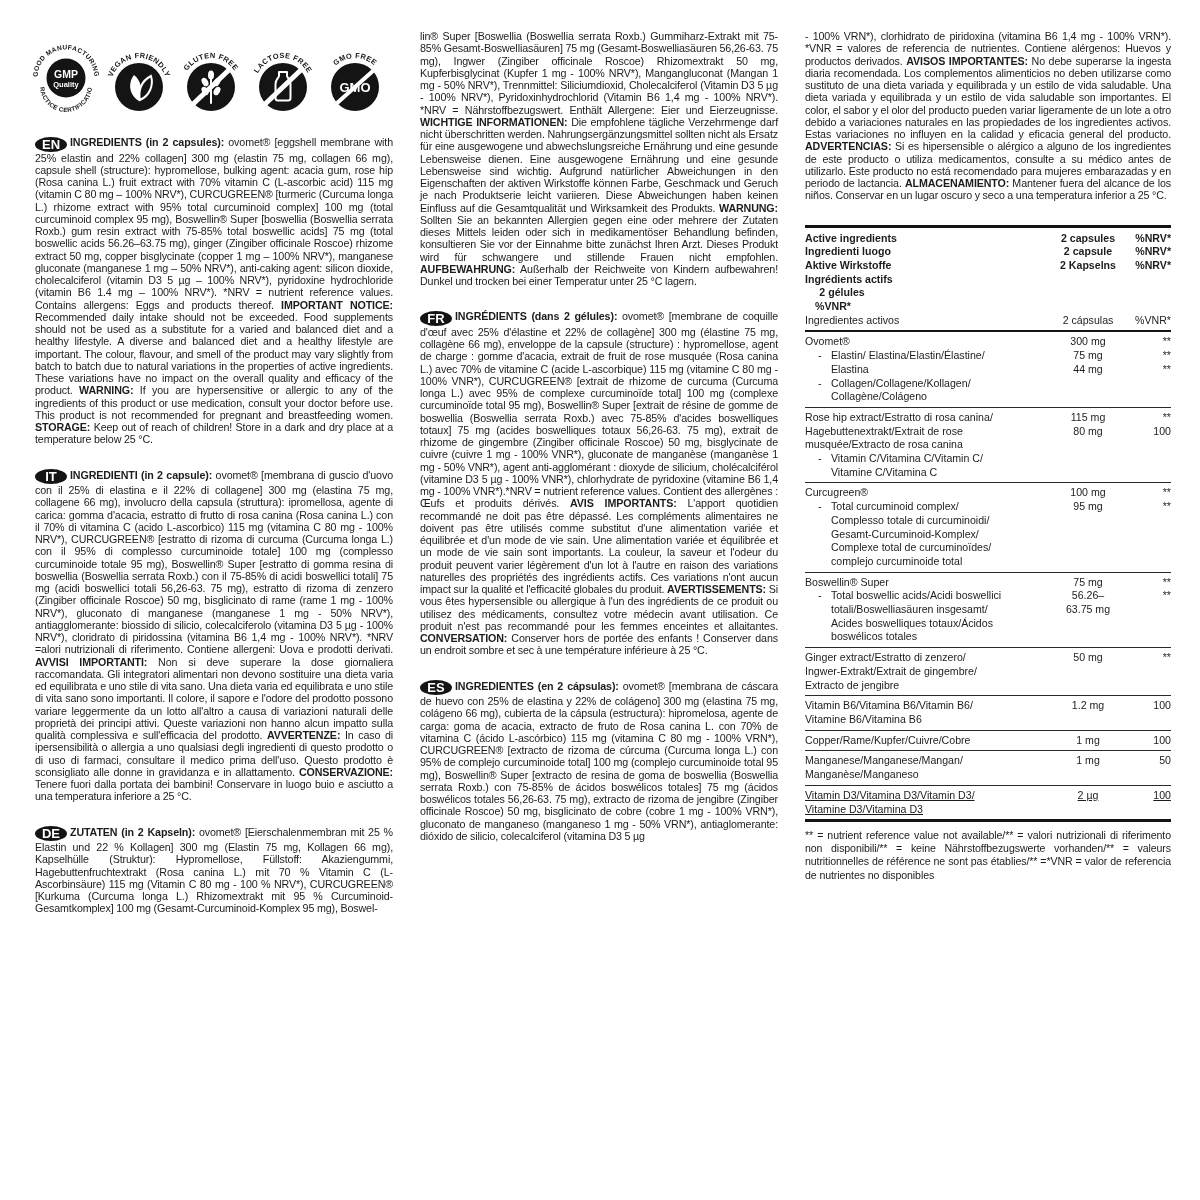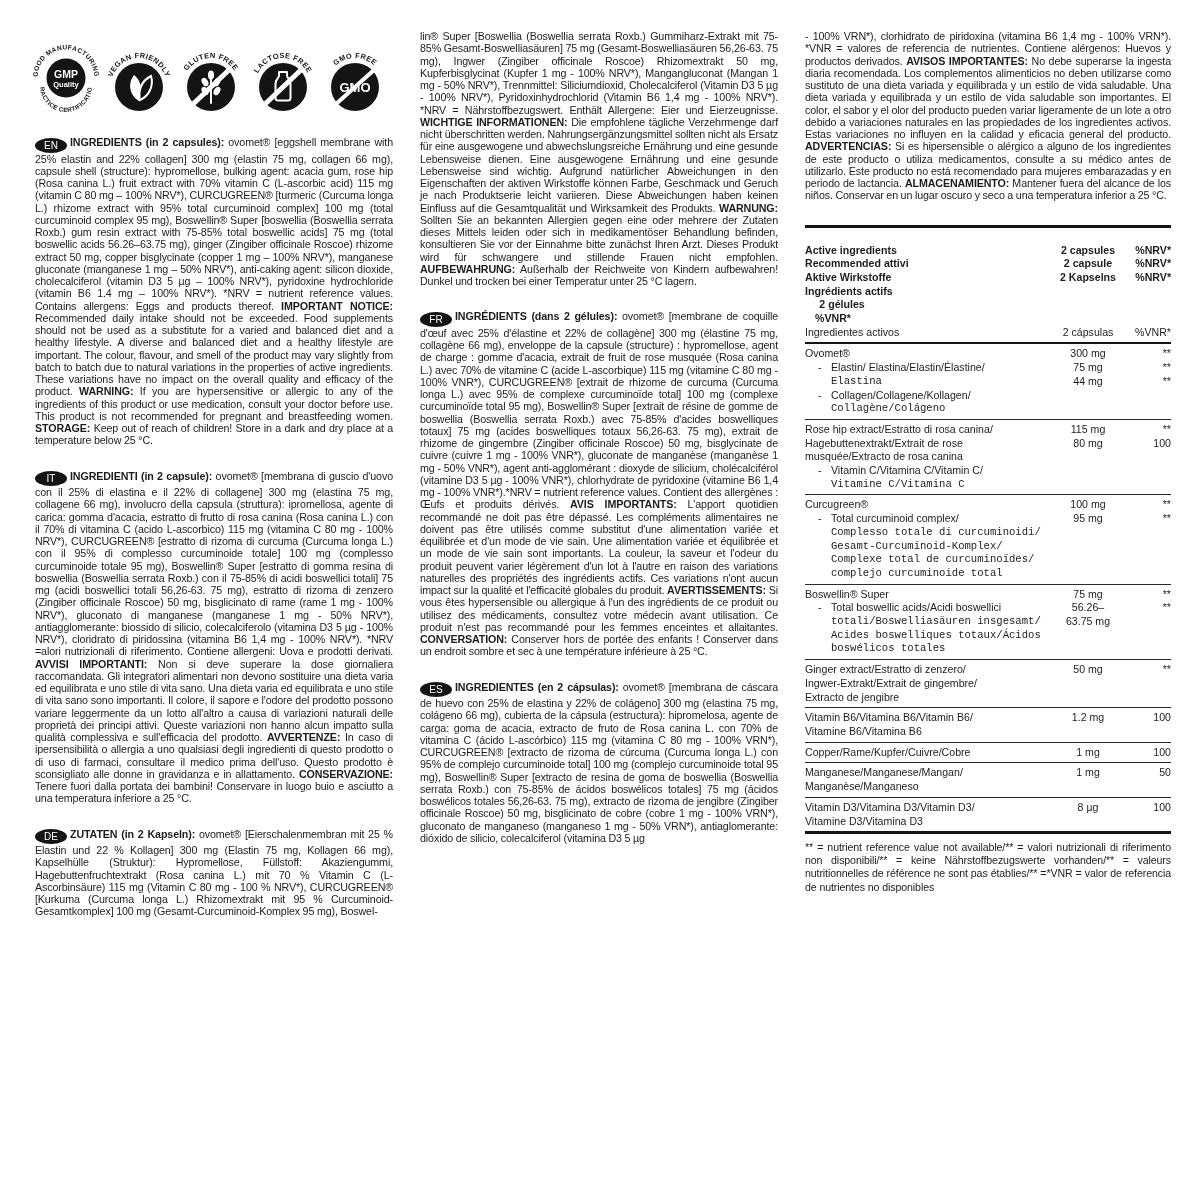--- a/index.html
+++ b/index.html
@@ -15,36 +15,36 @@
   .badges { display:flex; gap:4px; margin:0 0 14px -4px; }
   .badges svg { display:block; }
 
   .sec {
     text-align:justify; font-size:10.7px; line-height:12.25px;
     letter-spacing:-0.12px; margin-bottom:23px; word-spacing:-0.2px;
   }
   .sec strong { font-weight:bold; }
   .lang-badge {
     display:inline-block; width:32px; height:15px; border-radius:50%;
-    background:#141414; color:#fff; font-weight:normal; font-size:10px;
+    background:#141414; color:#fff; font-weight:bold; font-size:13px;
     line-height:15px; text-align:center; vertical-align:-2.5px;
     letter-spacing:0; margin-right:3px;
   }
 
   .table { font-size:10.6px; line-height:13.7px; border-top:3px solid #141414; margin-top:4px; }
-  .t-head { border-bottom:2px solid #141414; padding:16px 0 3px; font-weight:bold; }
+  .t-head { border-bottom:2px solid #141414; padding:4px 0 3px; font-weight:bold; }
   .t-row { display:flex; }
   .t-name { flex:1; }
   .t-name .dash { display:inline-block; width:13px; text-align:left; }
   .ind1 { padding-left:13px; }
-  .ind2 { padding-left:26px;font-family:Liberation Mono, monospace; }
+  .ind2 { padding-left:26px; }
   .t-amt { width:74px; text-align:center; white-space:nowrap; }
   .t-nrv { width:46px; text-align:right; white-space:nowrap; }
   .t-group { border-bottom:1px solid #2a2a2a; padding:3px 0; }
-  .t-group:last-child { border-bottom:3px solid #141414; }
+  .t-group:last-child { border-bottom:3px solid #141414;text-decoration:underline; }
 
   .fns { margin-top:7px; }
   .fn { text-align:justify; font-size:10.6px; line-height:13.1px; letter-spacing:-0.1px; }
 </style>
 </head>
 <body>
 
 <div class="page">
   <div class="cols">
 
@@ -142,21 +142,21 @@
     <div class="col c3">
       <div class="sec"><span>- 100% VRN*), clorhidrato de piridoxina (vitamina B6 1,4 mg - 100% VRN*). *VNR = valores de referencia de nutrientes. Contiene alérgenos: Huevos y productos derivados. </span><strong>AVISOS IMPORTANTES:</strong><span> No debe superarse la ingesta diaria recomendada. Los complementos alimenticios no deben utilizarse como sustituto de una dieta variada y equilibrada y un estilo de vida saludable. Una dieta variada y equilibrada y un estilo de vida saludable son importantes. El color, el sabor y el olor del producto pueden variar ligeramente de un lote a otro debido a variaciones naturales en las propiedades de los ingredientes activos. Estas variaciones no influyen en la calidad y eficacia general del producto. </span><strong>ADVERTENCIAS:</strong><span> Si es hipersensible o alérgico a alguno de los ingredientes de este producto o utiliza medicamentos, consulte a su médico antes de utilizarlo. Este producto no está recomendado para mujeres embarazadas y en periodo de lactancia. </span><strong>ALMACENAMIENTO:</strong><span> Mantener fuera del alcance de los niños. Conservar en un lugar oscuro y seco a una temperatura inferior a 25 °C.</span></div>
       <div class="table">
           <div class="t-head">
             <div class="t-row" style="font-weight: bold;">
               <div class="t-name">Active ingredients</div>
               <div class="t-amt">2 capsules</div>
               <div class="t-nrv">%NRV*</div>
             </div>
             <div class="t-row" style="font-weight: bold;">
-              <div class="t-name">Recommended attivi</div>
+              <div class="t-name">Ingredienti luogo</div>
               <div class="t-amt">2 capsule</div>
               <div class="t-nrv">%NRV*</div>
             </div>
             <div class="t-row" style="font-weight: bold;">
               <div class="t-name">Aktive Wirkstoffe</div>
               <div class="t-amt">2 Kapselns</div>
               <div class="t-nrv">%NRV*</div>
             </div>
             <div class="t-row" style="font-weight: bold; flex-direction: column;">
               <div class="t-name">Ingrédients actifs</div>
@@ -326,21 +326,21 @@
             </div>
             <div class="t-row">
               <div class="t-name">Manganèse/Manganeso</div>
               <div class="t-amt"></div>
               <div class="t-nrv"></div>
             </div>
           </div>
           <div class="t-group">
             <div class="t-row">
               <div class="t-name">Vitamin D3/Vitamina D3/Vitamin D3/</div>
-              <div class="t-amt">8 µg</div>
+              <div class="t-amt">2 µg</div>
               <div class="t-nrv">100</div>
             </div>
             <div class="t-row">
               <div class="t-name">Vitamine D3/Vitamina D3</div>
               <div class="t-amt"></div>
               <div class="t-nrv"></div>
             </div>
           </div>
         </div>
       <div class="fns">

